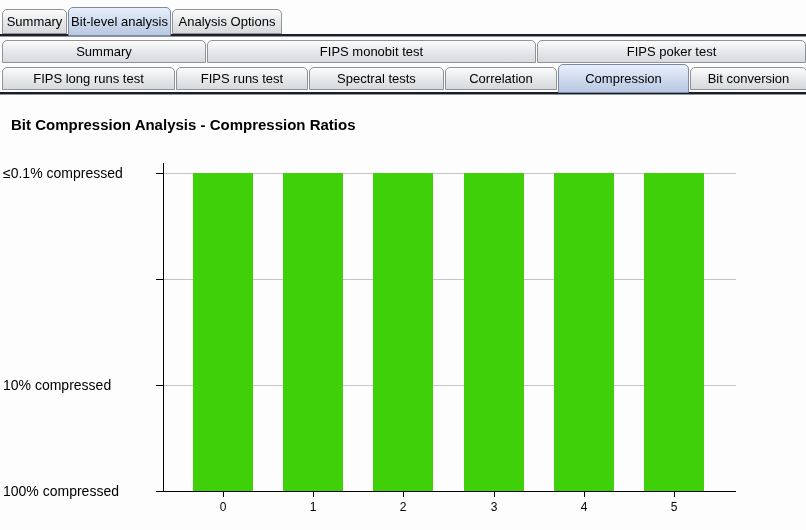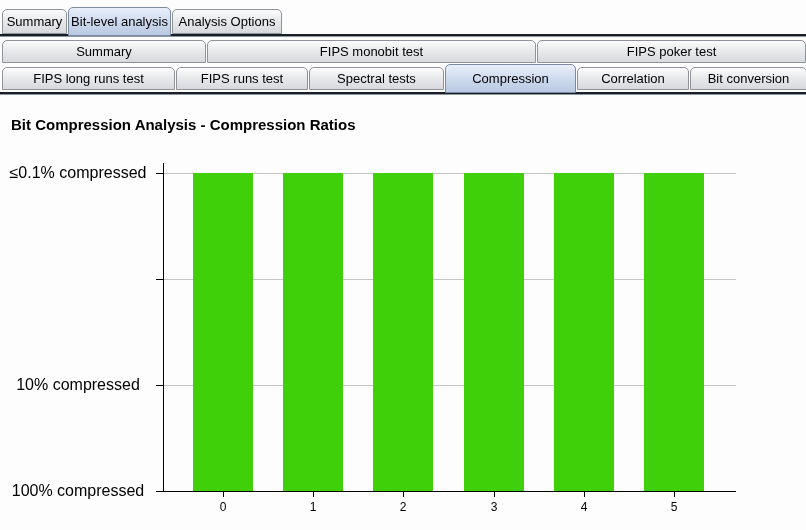--- a/index.html
+++ b/index.html
@@ -44,21 +44,21 @@
   }
 
   
   #chart{position:absolute;left:163px;top:163px;width:573px;height:329px;}
   #chart .yaxis{position:absolute;left:0;top:0;width:1px;height:329px;background:#000;}
   #chart .xaxis{position:absolute;left:0;top:328px;width:573px;height:1px;background:#000;}
   #chart .gridline{position:absolute;left:1px;width:572px;height:1px;background:#c4c4c4;}
   #chart .ytick{position:absolute;left:-7px;width:7px;height:1px;background:#000;}
   #chart .ylabel{
     position:absolute;left:-160px;width:150px;height:16px;line-height:16px;
-    text-align:center;font-size:16px;color:#000;
+    text-align:left;font-size:14px;color:#000;
   }
   #chart .bar{position:absolute;width:60px;}
   #chart .xtick{position:absolute;top:329px;width:1px;height:5px;background:#000;}
   #chart .xlabel{
     position:absolute;top:337px;width:40px;height:14px;line-height:14px;
     text-align:center;font-size:12px;color:#000;
   }
 </style>
 </head>
 <body>
@@ -71,22 +71,22 @@
 <div id="hardline1" class="hardline"></div>
 <div id="tabrow2" class="tabrow">
     <div class="tab" style="width: 204px;">Summary</div>
     <div class="tab" style="width: 329px;">FIPS monobit test</div>
     <div class="tab" style="width: 269px;">FIPS poker test</div>
   </div>
 <div id="tabrow3" class="tabrow">
     <div class="tab" style="width: 173px;">FIPS long runs test</div>
     <div class="tab" style="width: 132px;">FIPS runs test</div>
     <div class="tab" style="width: 135px;">Spectral tests</div>
+    <div class="tab" style="width: 112px;">Correlation</div>
     <div class="tab sel" style="width: 131px;">Compression</div>
-    <div class="tab" style="width: 112px;">Correlation</div>
     <div class="tab" style="width: 117px; text-align: center;">Bit conversion</div>
   </div>
 <div id="hardline2" class="hardline"></div>
 
 <div id="section-title">Bit Compression Analysis - Compression Ratios</div>
 <div id="chart">
     <div class="yaxis"></div>
     <div class="xaxis"></div>
     <div class="gridline" style="top: 10px; background: rgb(196, 196, 196);"></div>
     <div class="ytick" style="top: 10px;"></div>

